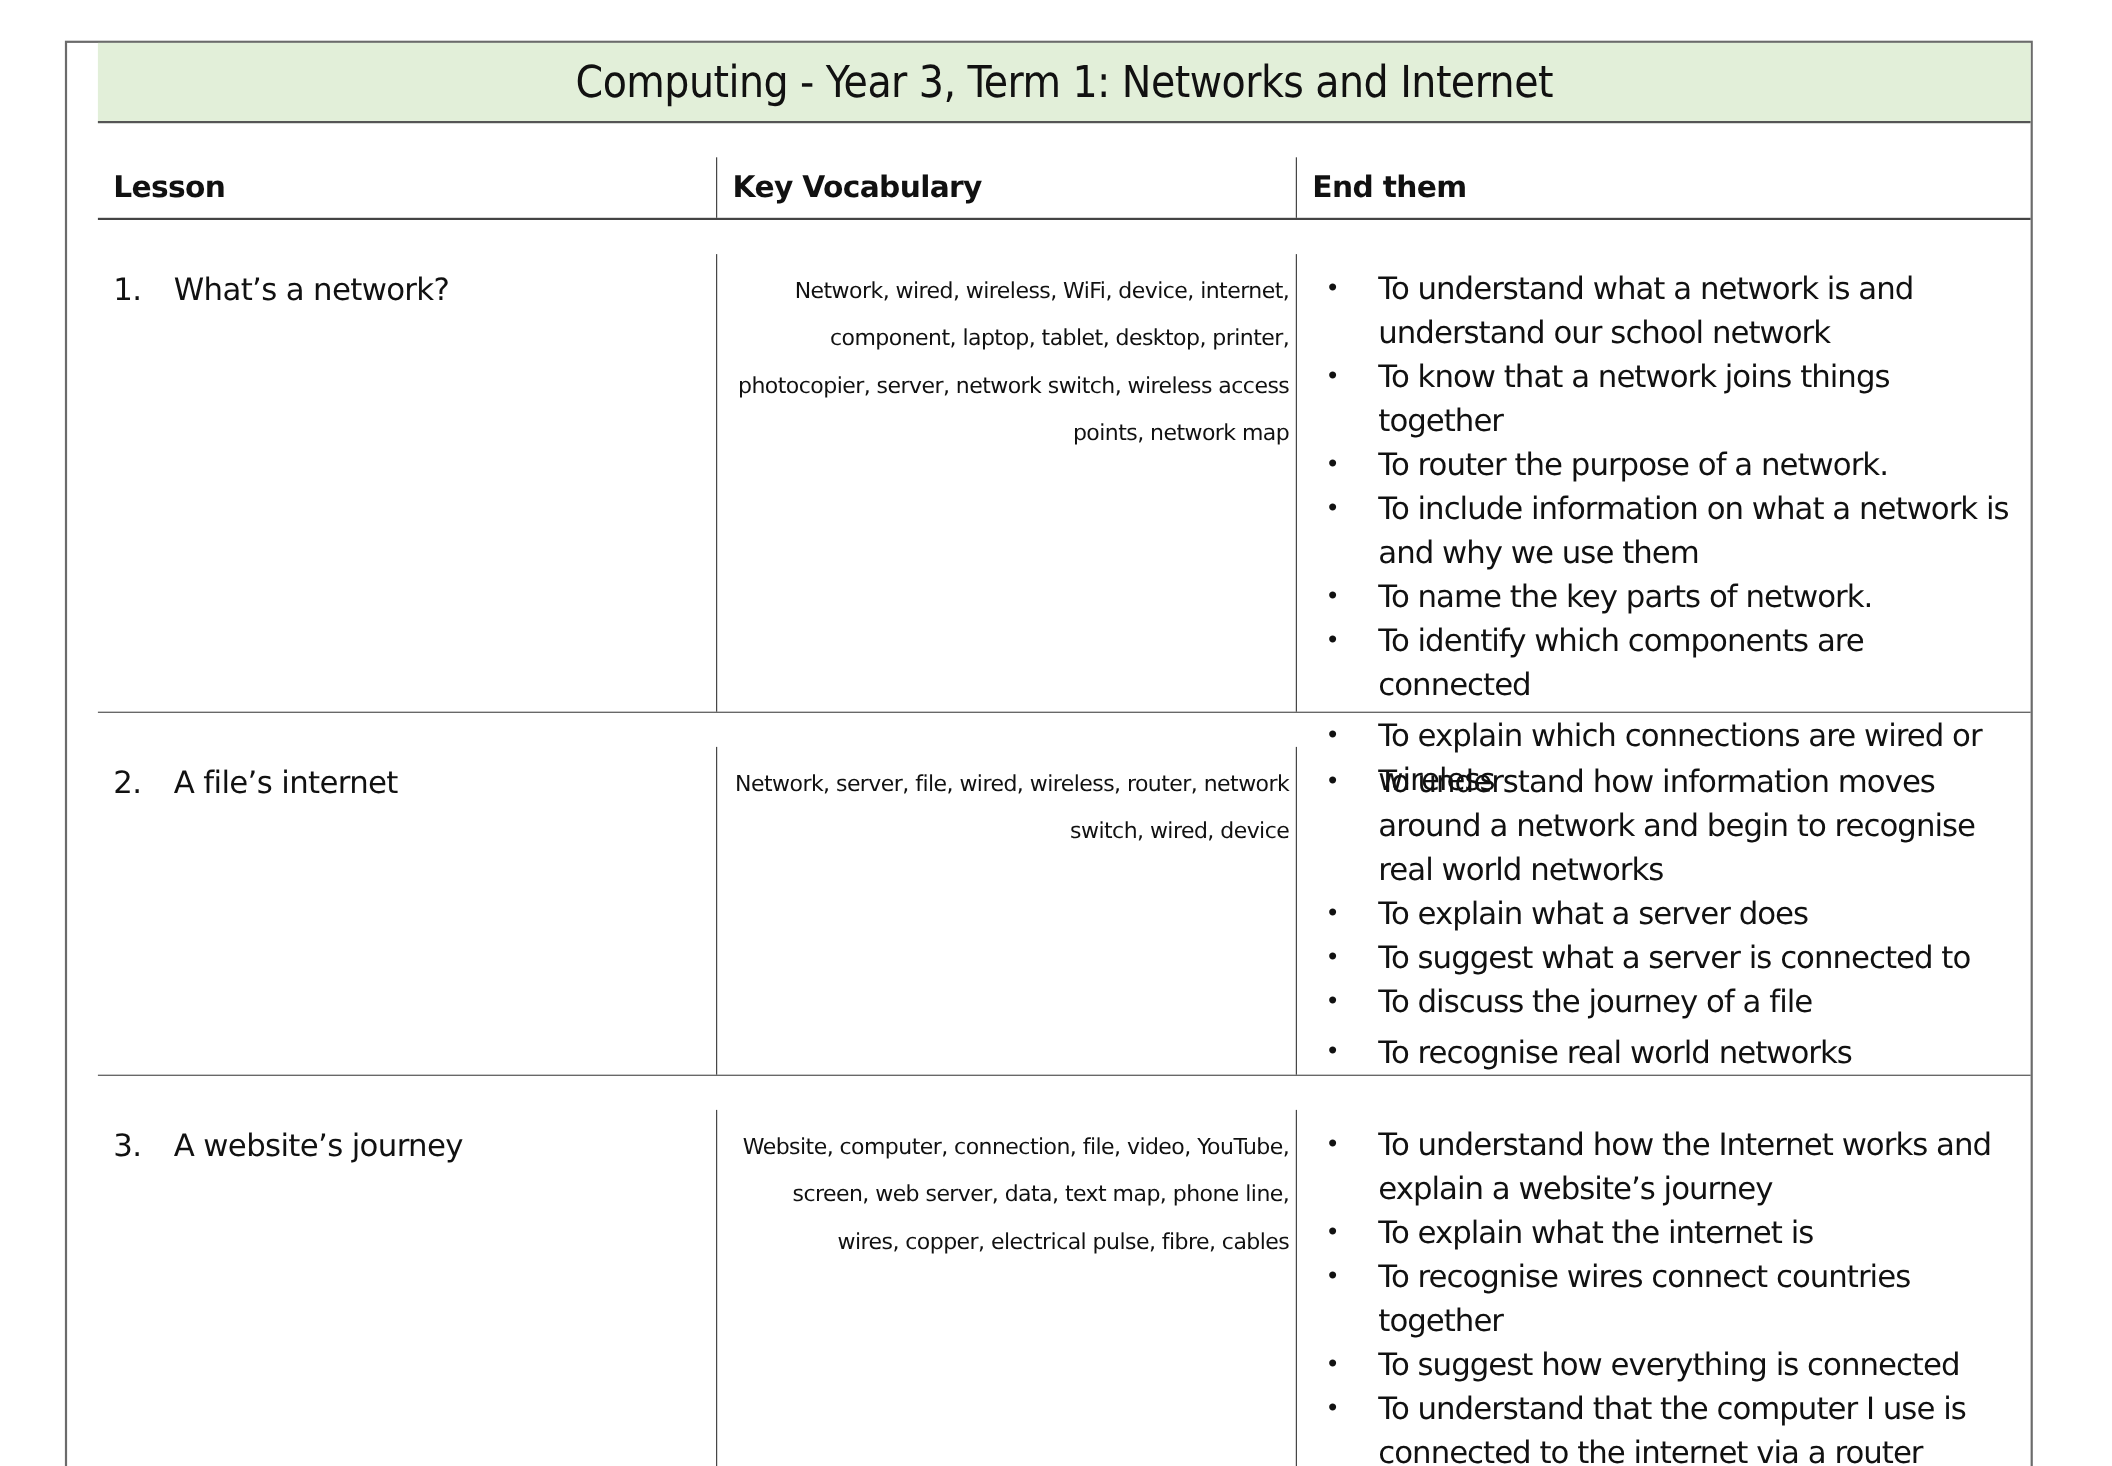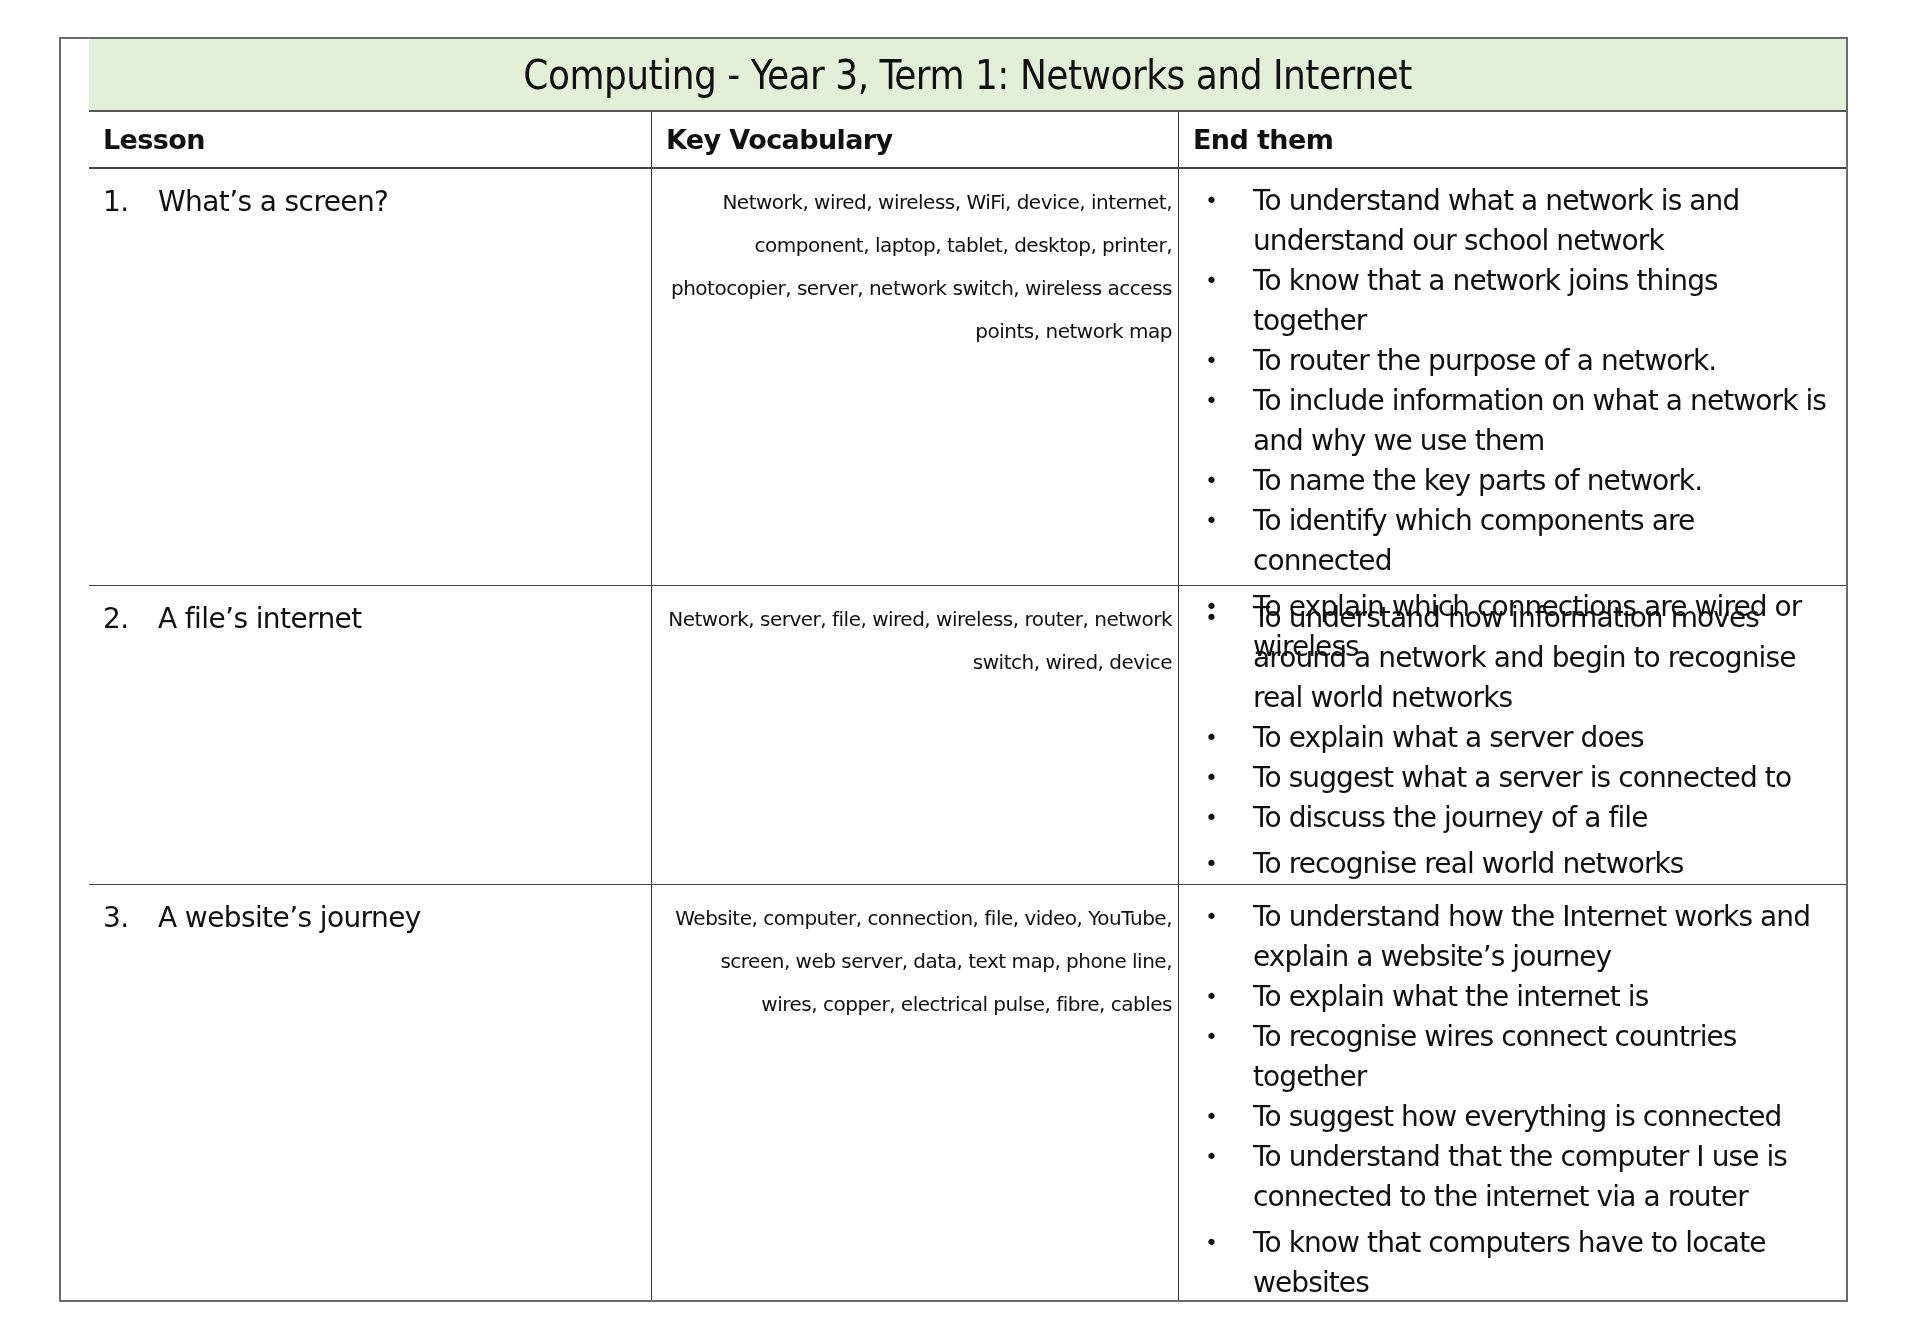--- a/index.html
+++ b/index.html
@@ -3,21 +3,21 @@
 <meta charset="utf-8">
 <style>
   html, body { margin: 0; padding: 0; background: #ffffff; }
   body { width: 1920px; height: 1333px; position: relative; overflow: hidden;
          font-family: "DejaVu Sans", sans-serif; color: #111; }
   .tbl { position: absolute; left: 59px; top: 37px; width: 1789px;
          border: 2px solid #6b6b6b; box-sizing: border-box; padding-left: 28px; }
   .title-band { height: 73px; background: #e2efd9; border-bottom: 2px solid #555;
          box-sizing: border-box; display: flex; align-items: center; justify-content: center;
          font-size: 40px; letter-spacing: -0.5px; font-family: "DejaVu Sans Condensed", "DejaVu Sans", sans-serif; }
-  .row { display: flex; box-sizing: border-box; border-bottom: 1.5px solid #444; }
+  .row { display: flex; box-sizing: border-box; border-bottom: 1.5px solid #444; margin-top: 31px; }
   .row:last-child { border-bottom: none; }
   .hdr { height: 57px; border-bottom: 2px solid #444; }
   .r1 { height: 417px; }
   .r2 { height: 299px; }
   .r3 { height: 415px; }
   .c1 { width: 563px; box-sizing: border-box; border-right: 1.5px solid #333; padding: 12px 14px; }
   .c2 { width: 527px; box-sizing: border-box; border-right: 1.5px solid #333; padding: 12px 14px; text-align: right; }
   .c3 { flex: 1; box-sizing: border-box; padding: 12px 14px 0 0; }
   .hdr .c1, .hdr .c2, .hdr .c3 { display: flex; align-items: center; padding-top: 0; padding-bottom: 0;
          font-weight: bold; font-size: 27px; letter-spacing: -0.6px; }
@@ -40,21 +40,21 @@
   <div class="row hdr">
     <div class="c1">Lesson</div>
     <div class="c2">Key Vocabulary</div>
     <div class="c3">End them</div>
   </div>
 
   <div class="row r1">
     <div class="c1">
       <div class="lesson">
         <span class="num">1.</span>
-        <span>What’s a screen?</span>
+        <span>What’s a network?</span>
       </div>
     </div>
     <div class="c2 vocab">Network, wired, wireless, WiFi, device, internet, component, laptop, tablet, desktop, printer, photocopier, server, network switch, wireless access points, network map</div>
     <div class="c3">
       <ul class="ep">
         <li>
             <span class="b">•</span>
             <span class="t">To understand what a network is and understand our school network</span>
           </li>
         <li>

